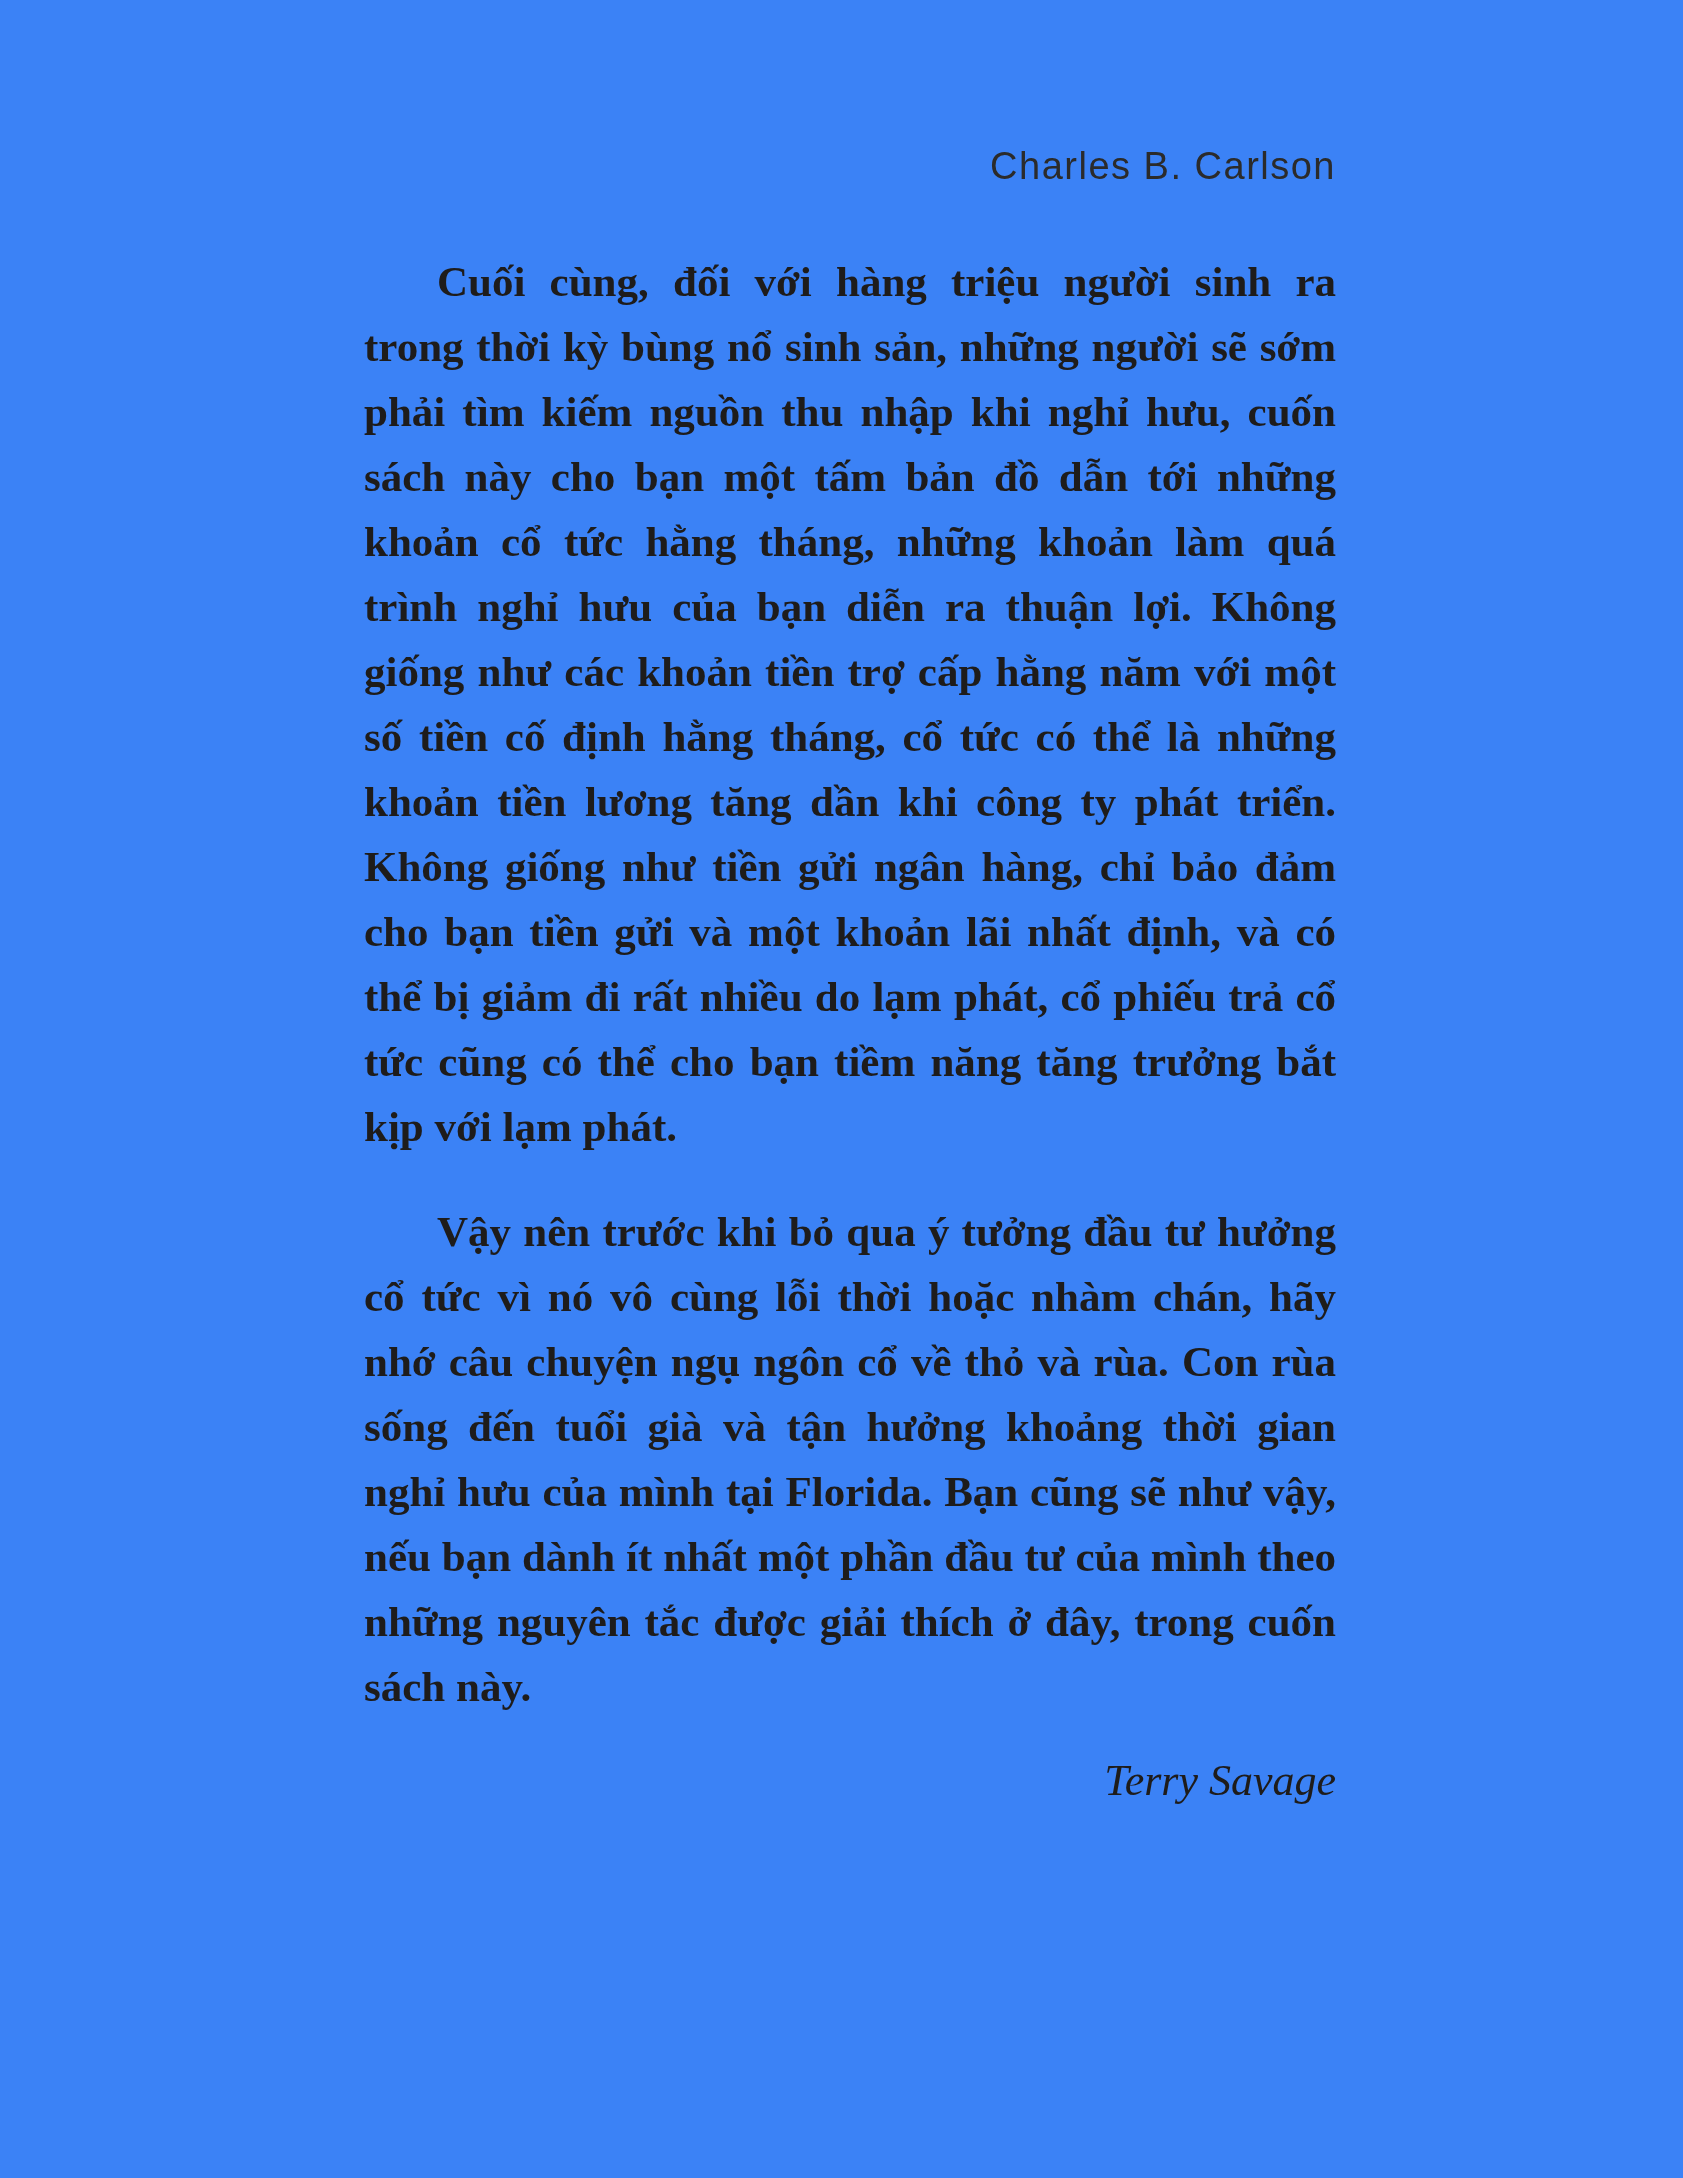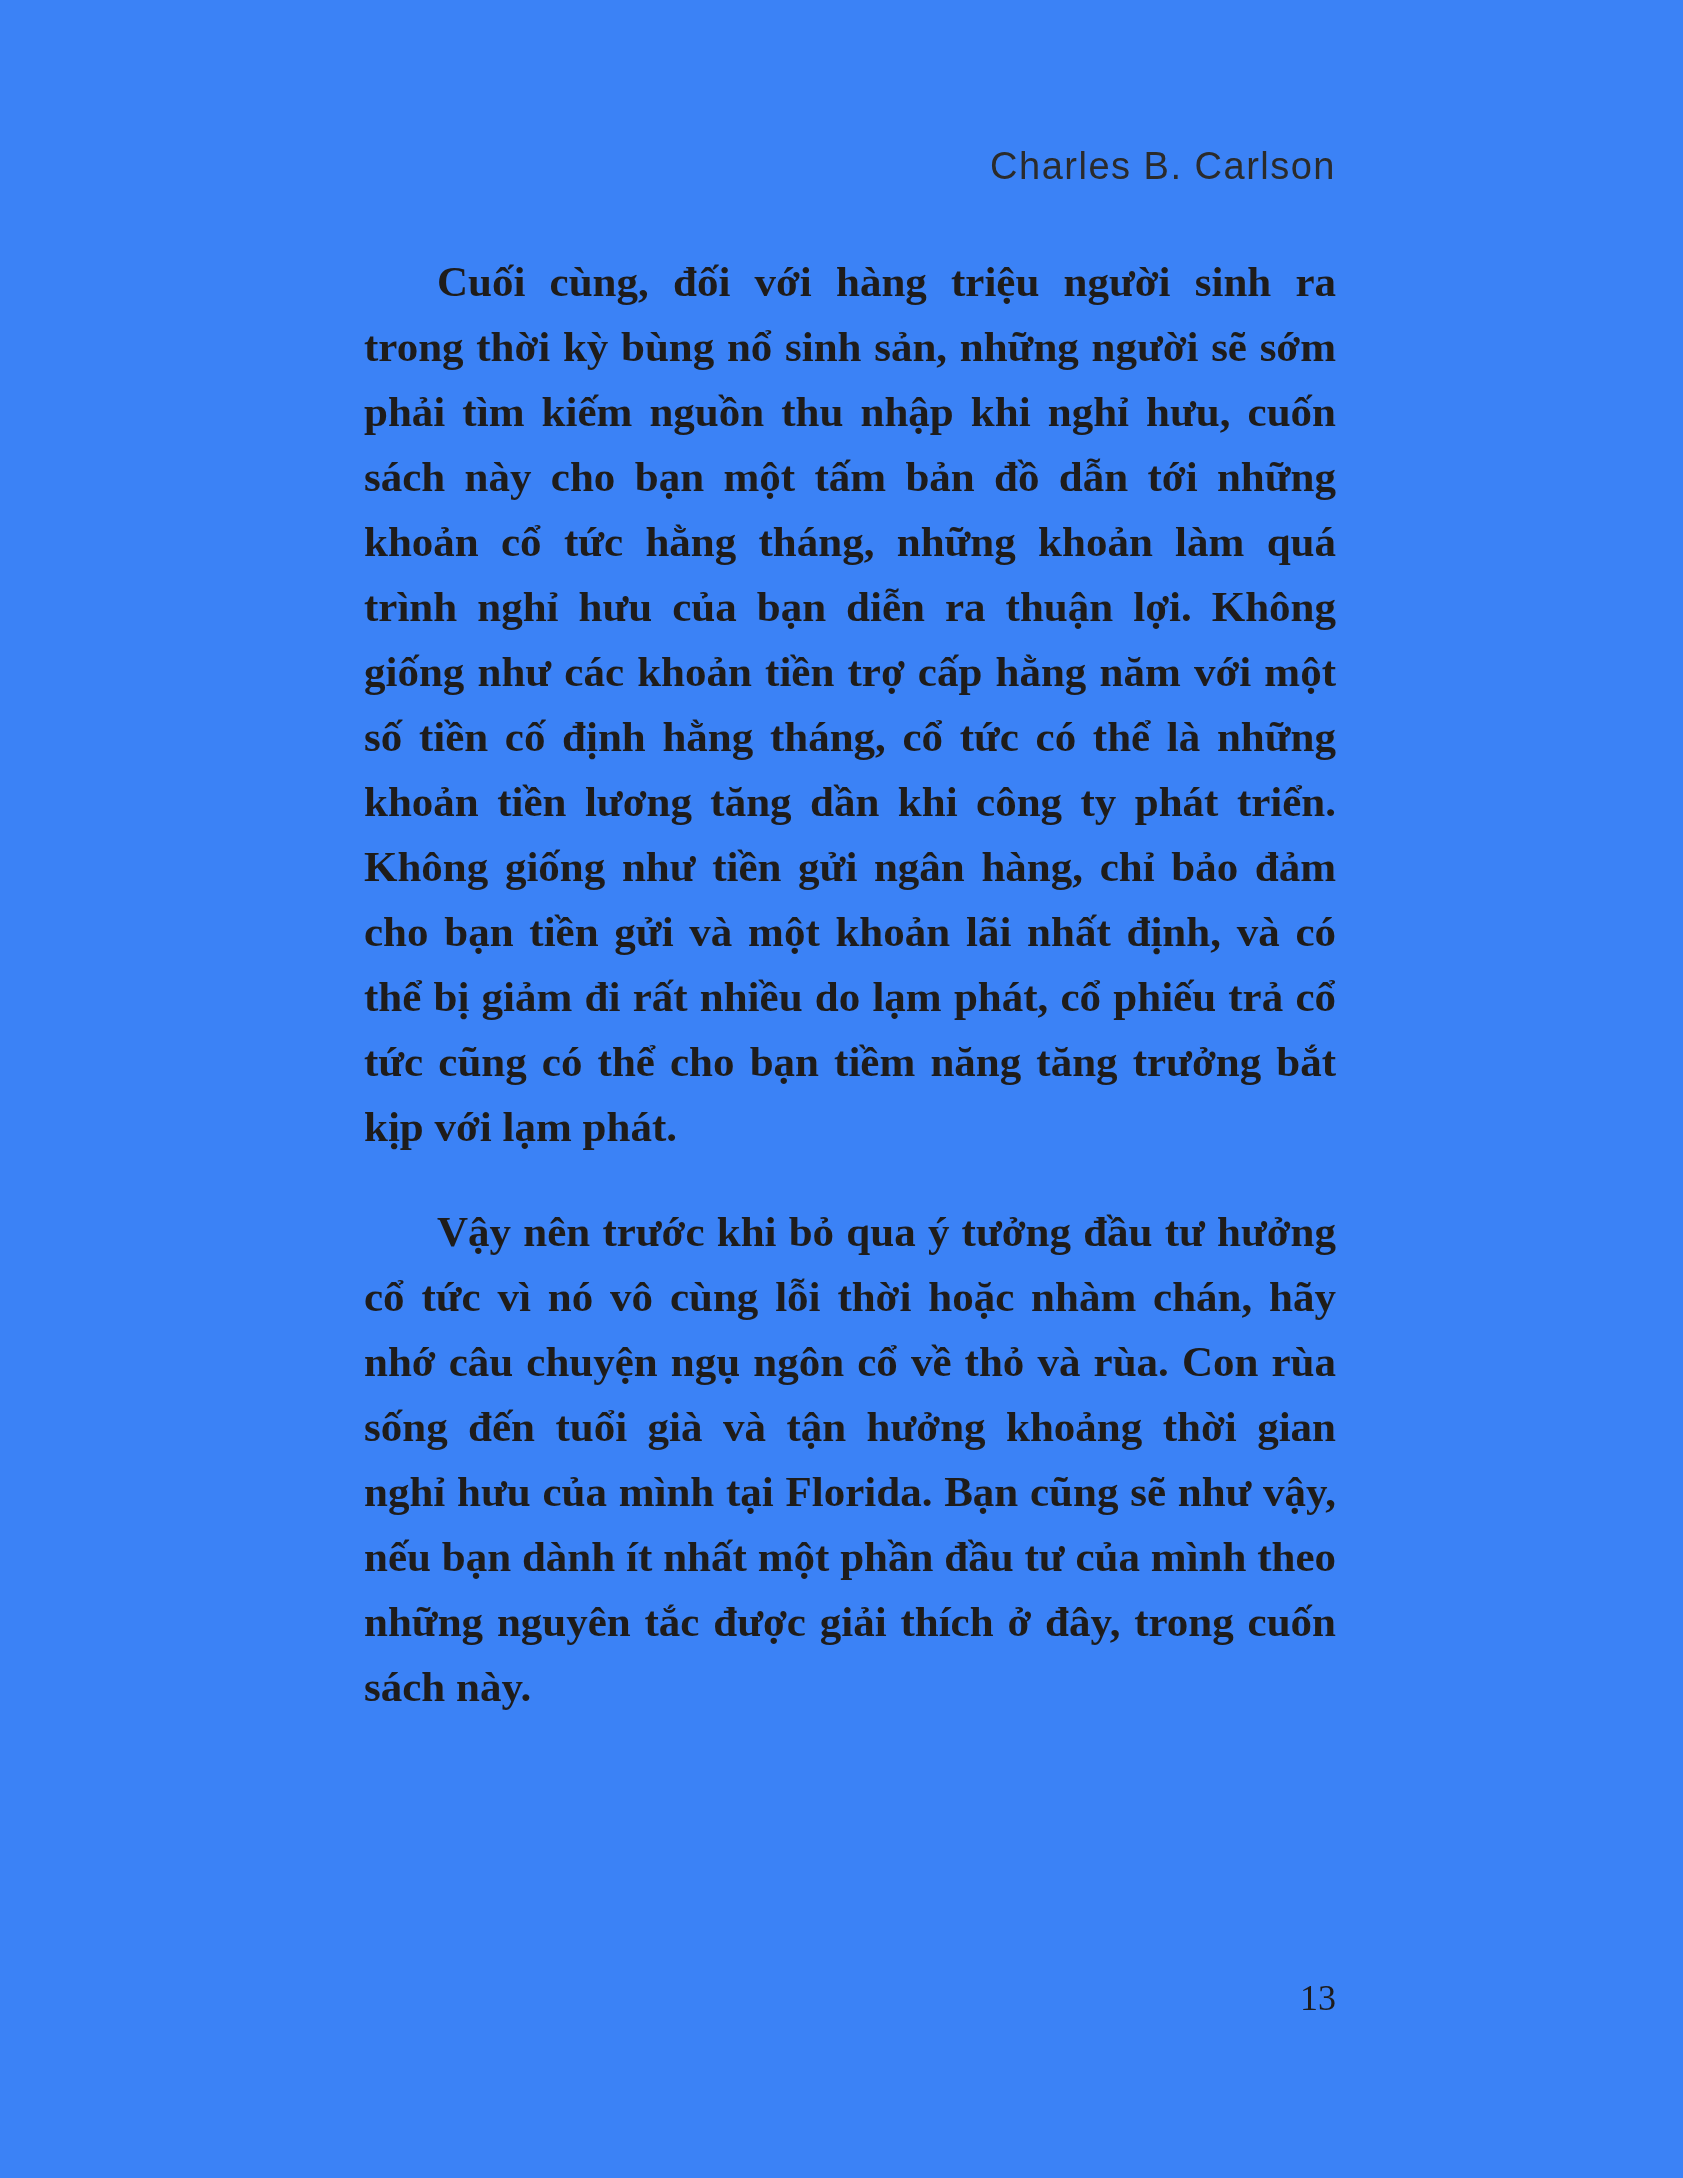--- a/index.html
+++ b/index.html
@@ -72,18 +72,18 @@
 
 <div class="page">
 
   <div class="running-header">
     <span>Charles B. Carlson</span>
   </div>
 
   <main class="text-block">
     <p class="body-paragraph">Cuối cùng, đối với hàng triệu người sinh ra trong thời kỳ bùng nổ sinh sản, những người sẽ sớm phải tìm kiếm nguồn thu nhập khi nghỉ hưu, cuốn sách này cho bạn một tấm bản đồ dẫn tới những khoản cổ tức hằng tháng, những khoản làm quá trình nghỉ hưu của bạn diễn ra thuận lợi. Không giống như các khoản tiền trợ cấp hằng năm với một số tiền cố định hằng tháng, cổ tức có thể là những khoản tiền lương tăng dần khi công ty phát triển. Không giống như tiền gửi ngân hàng, chỉ bảo đảm cho bạn tiền gửi và một khoản lãi nhất định, và có thể bị giảm đi rất nhiều do lạm phát, cổ phiếu trả cổ tức cũng có thể cho bạn tiềm năng tăng trưởng bắt kịp với lạm phát.</p>
     <p class="body-paragraph second">Vậy nên trước khi bỏ qua ý tưởng đầu tư hưởng cổ tức vì nó vô cùng lỗi thời hoặc nhàm chán, hãy nhớ câu chuyện ngụ ngôn cổ về thỏ và rùa. Con rùa sống đến tuổi già và tận hưởng khoảng thời gian nghỉ hưu của mình tại Florida. Bạn cũng sẽ như vậy, nếu bạn dành ít nhất một phần đầu tư của mình theo những nguyên tắc được giải thích ở đây, trong cuốn sách này.</p>
+    <p class="signature">Terry Savage</p>
   </main>
 
-  <div class="page-number">13</div>
 
 </div>
 
 
 </body></html>

